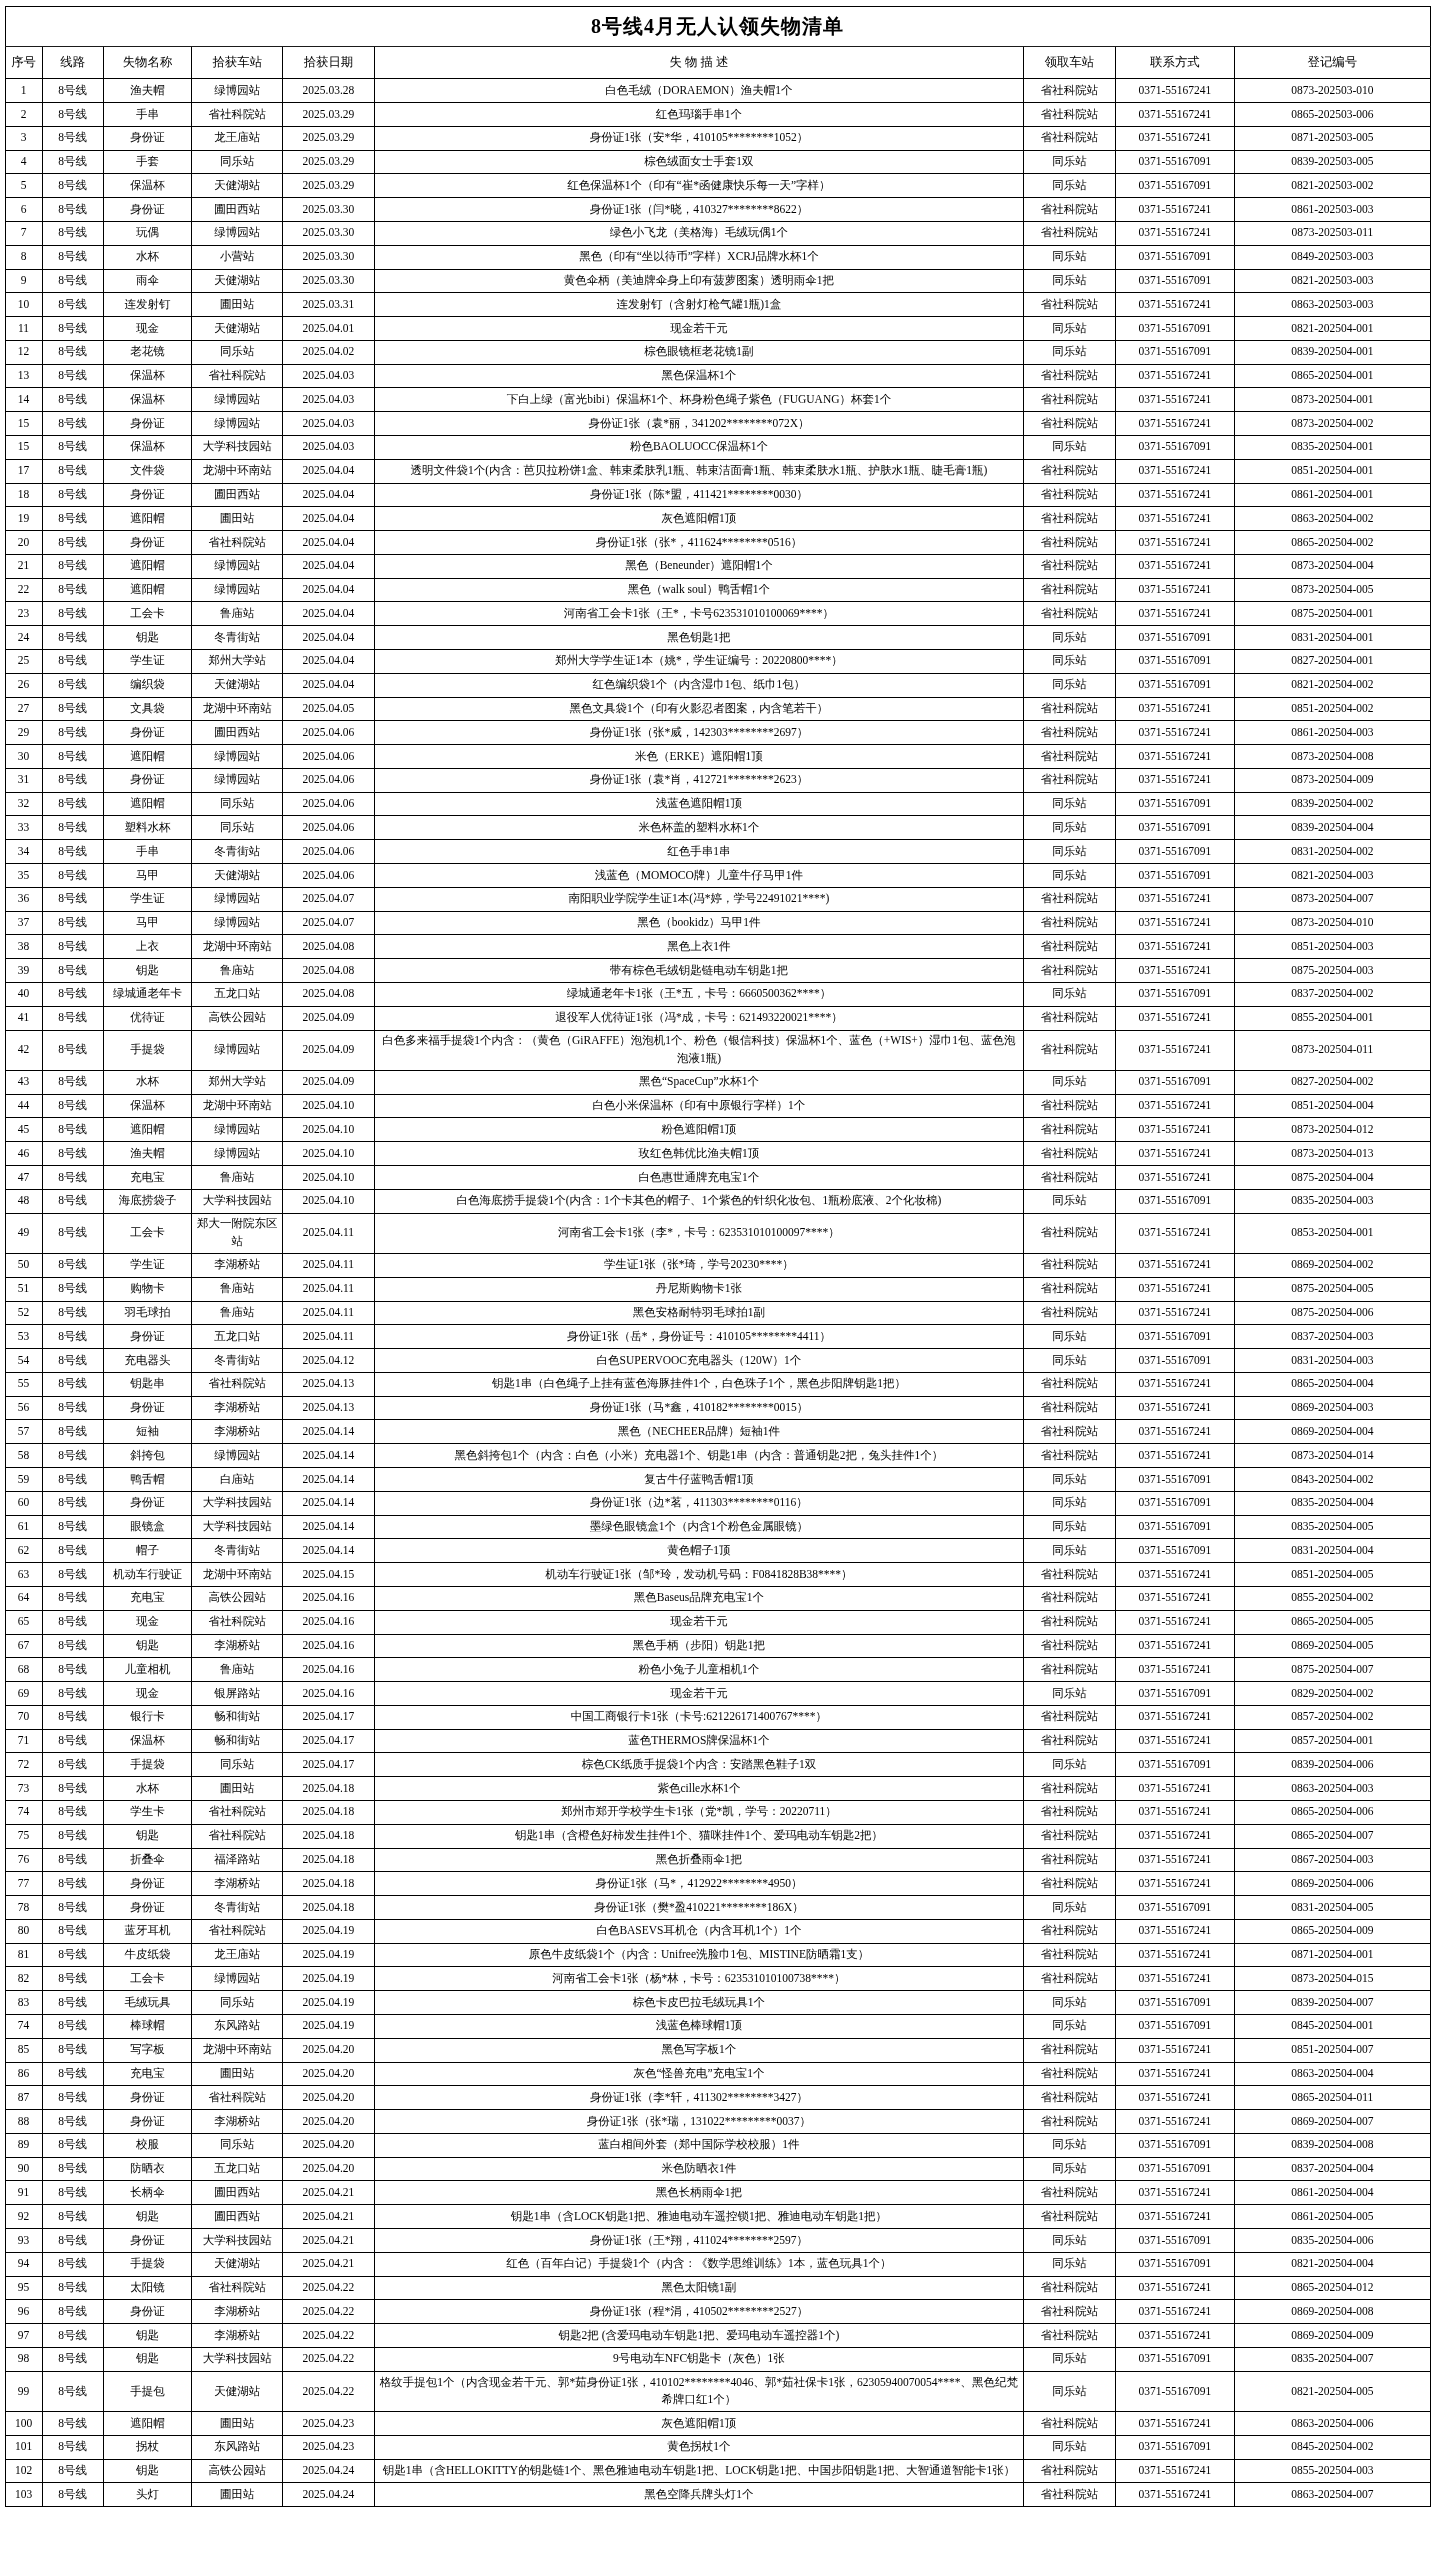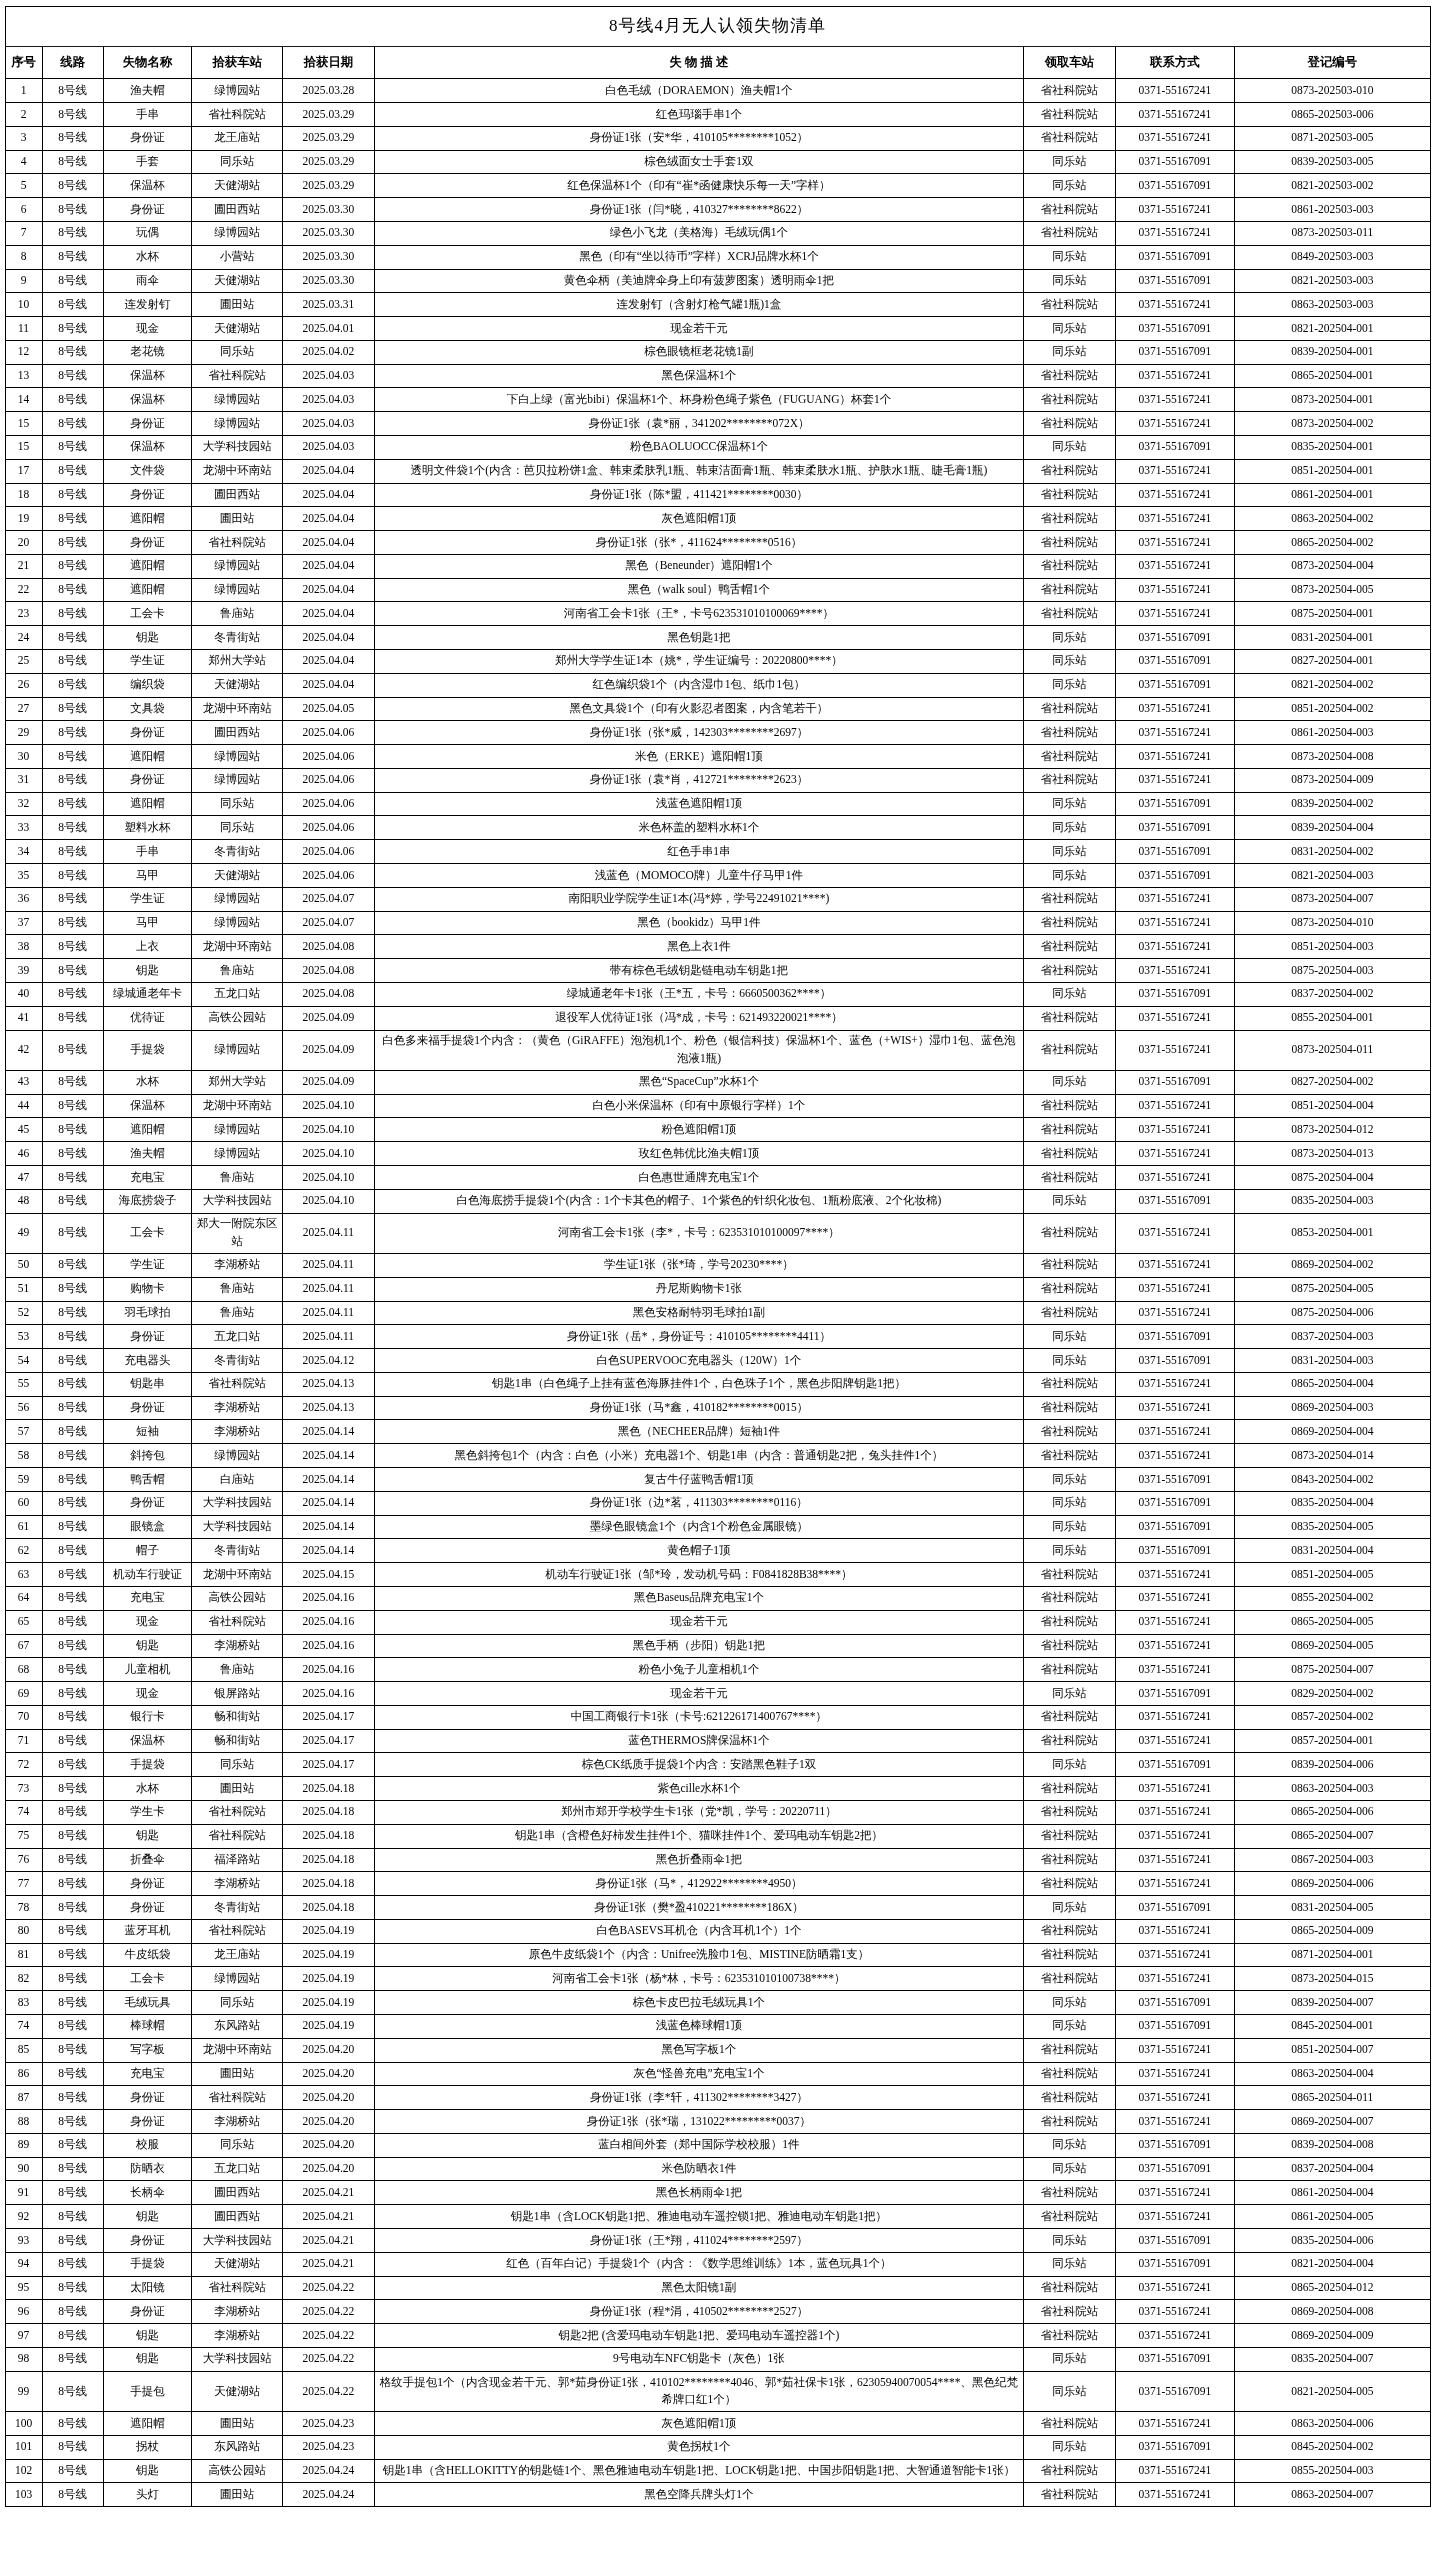--- a/index.html
+++ b/index.html
@@ -1,23 +1,23 @@
 <!DOCTYPE html>
 <html><head>
 <meta charset="utf-8">
 <style>
   html,body { margin:0; padding:0; background:#ffffff; color:#000;
     font-family:"Liberation Serif","DejaVu Serif",serif; }
   .sheet { width:1426px; margin:5.7px auto 9.6px; }
   table { width:100%; border-collapse:collapse; table-layout:fixed; border:1.9px solid #000; }
   th,td { border:1px solid #000; text-align:center; vertical-align:middle;
     padding:1.9px 2.9px; font-size:11.5px; line-height:1.55; word-break:break-all; }
-  .title-cell { font-size:17px; font-weight:normal; height:36px; letter-spacing:1px;
+  .title-cell { font-size:20px; font-weight:bold; height:36px; letter-spacing:1px;
     border-bottom:1.9px solid #1a1a1a; }
-  thead th.col-h { font-weight:bold; font-size:12.4px; height:27px;margin-left:20px; }
+  thead th.col-h { font-weight:normal; font-size:12.4px; height:27px;margin-left:20px; }
   col.c-seq{width:2.6%} col.c-line{width:4.3%} col.c-name{width:6.2%}
   col.c-found{width:6.4%} col.c-date{width:6.4%} col.c-desc{width:45.6%}
   col.c-pick{width:6.4%} col.c-tel{width:8.4%} col.c-reg{width:13.7%}
   tbody td { height:19px; }
 </style>
 </head>
 <body>
 
 <div class="sheet">
   <table>

